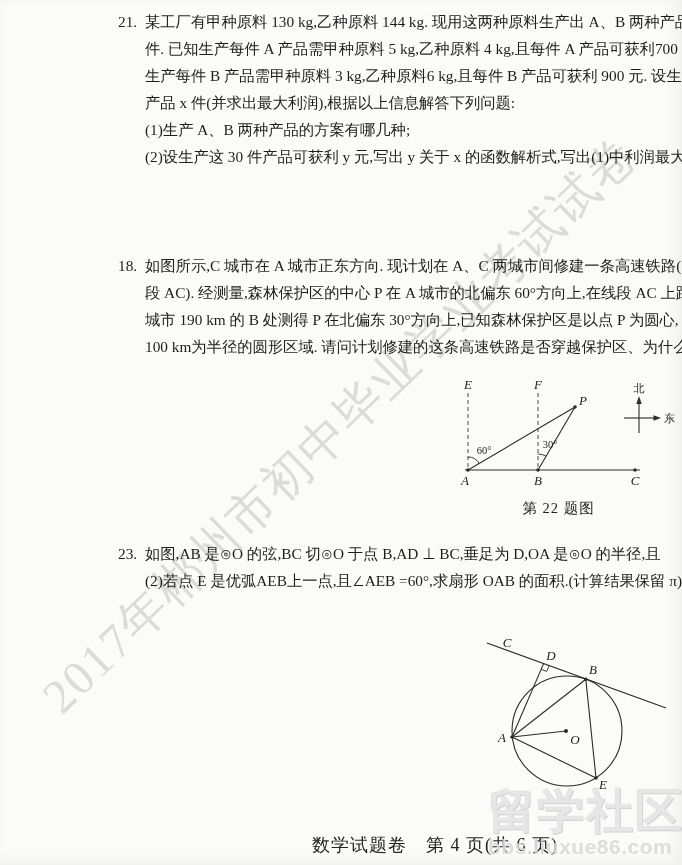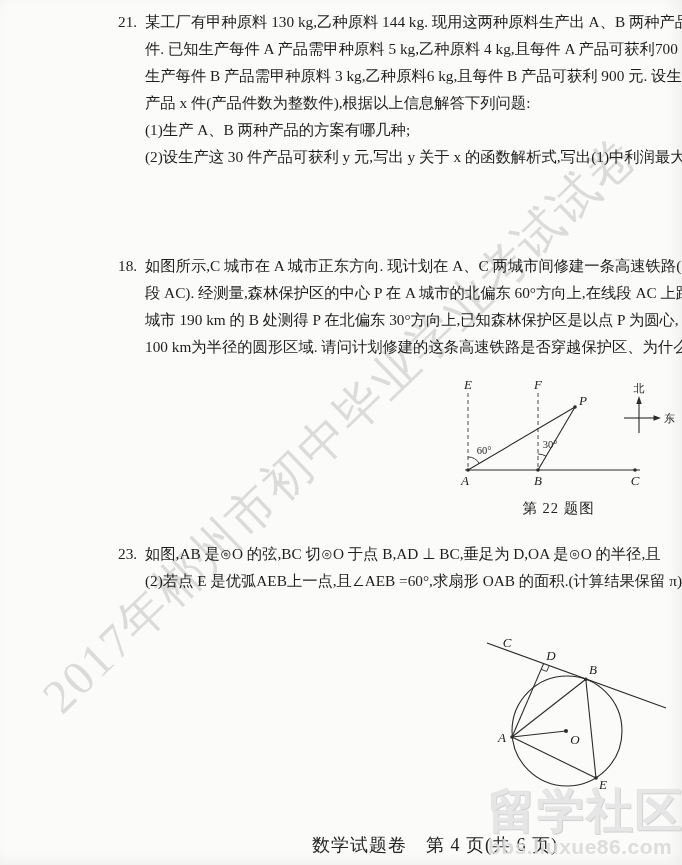--- a/index.html
+++ b/index.html
@@ -64,21 +64,21 @@
 <body>
 
 <div class="page">
 
   <div class="wm-diagonal">2017年郴州市初中毕业学业考试试卷</div>
 
   <div class="question" id="q21">
     <div class="qline"><span class="qnum">21.</span><span>某工厂有甲种原料 130 kg,乙种原料 144 kg. 现用这两种原料生产出 A、B 两种产品共 30</span></div>
     <div class="qline indent">件. 已知生产每件 A 产品需甲种原料 5 kg,乙种原料 4 kg,且每件 A 产品可获利700 元;</div>
     <div class="qline indent">生产每件 B 产品需甲种原料 3 kg,乙种原料6 kg,且每件 B 产品可获利 900 元. 设生产 A</div>
-    <div class="qline indent">产品 x 件(产品件数为整数件),根据以上信息解答下列问题:</div>
+    <div class="qline indent">产品 x 件(并求出最大利润),根据以上信息解答下列问题:</div>
     <div class="qline indent">(1)生产 A、B 两种产品的方案有哪几种;</div>
     <div class="qline indent">(2)设生产这 30 件产品可获利 y 元,写出 y 关于 x 的函数解析式,写出(1)中利润最大的</div>
   </div>
 
   <div class="question" id="q22">
     <div class="qline"><span class="qnum">18.</span><span>如图所示,C 城市在 A 城市正东方向. 现计划在 A、C 两城市间修建一条高速铁路(即线</span></div>
     <div class="qline indent">段 AC). 经测量,森林保护区的中心 P 在 A 城市的北偏东 60°方向上,在线段 AC 上距 A</div>
     <div class="qline indent">城市 190 km 的 B 处测得 P 在北偏东 30°方向上,已知森林保护区是以点 P 为圆心,</div>
     <div class="qline indent">100 km为半径的圆形区域. 请问计划修建的这条高速铁路是否穿越保护区、为什么?</div>
   </div>

